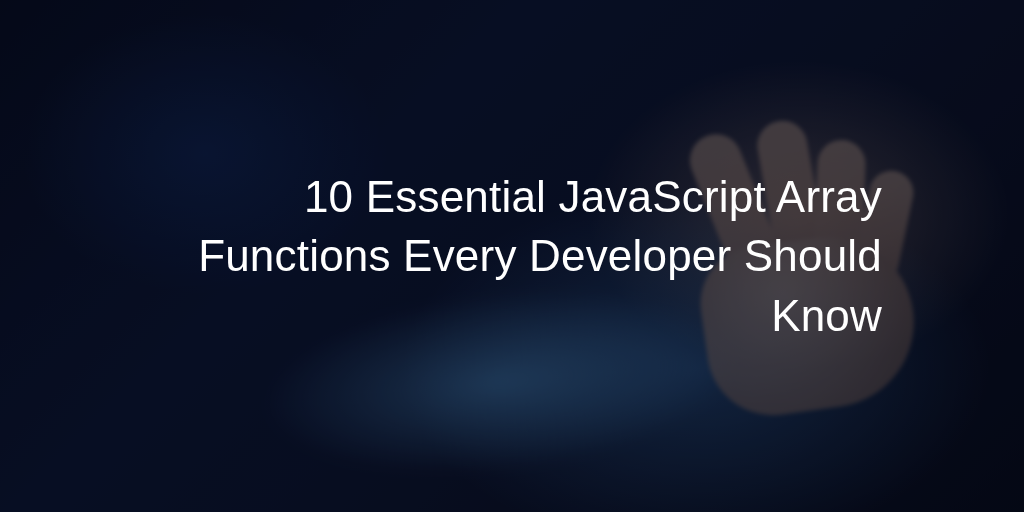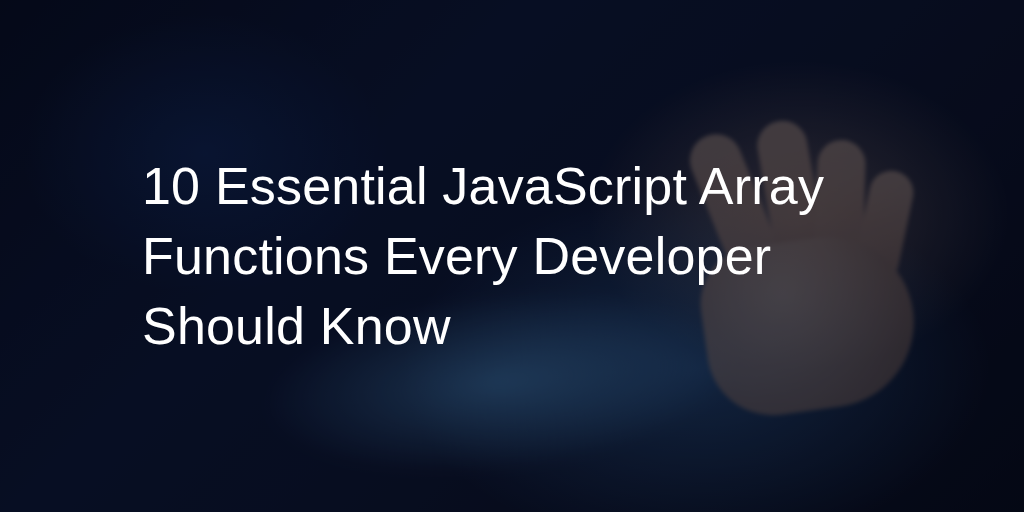--- a/index.html
+++ b/index.html
@@ -28,24 +28,24 @@
     }
     .overlay {
       position: absolute;
       inset: 0;
       background: rgba(5, 10, 25, 0.55);
     }
     .title {
       position: relative;
       z-index: 2;
       color: #ffffff;
-      font-size: 52px;
+      font-size: 44px;
       font-weight: 500;
       line-height: 1.35;
-      text-align: left;
+      text-align: right;
       max-width: 820px;
       padding: 0 40px;
       letter-spacing: 0.2px;
     }
     .hand {
       position: absolute;
       right: 40px;
       top: 90px;
       width: 420px;
       height: 360px;

